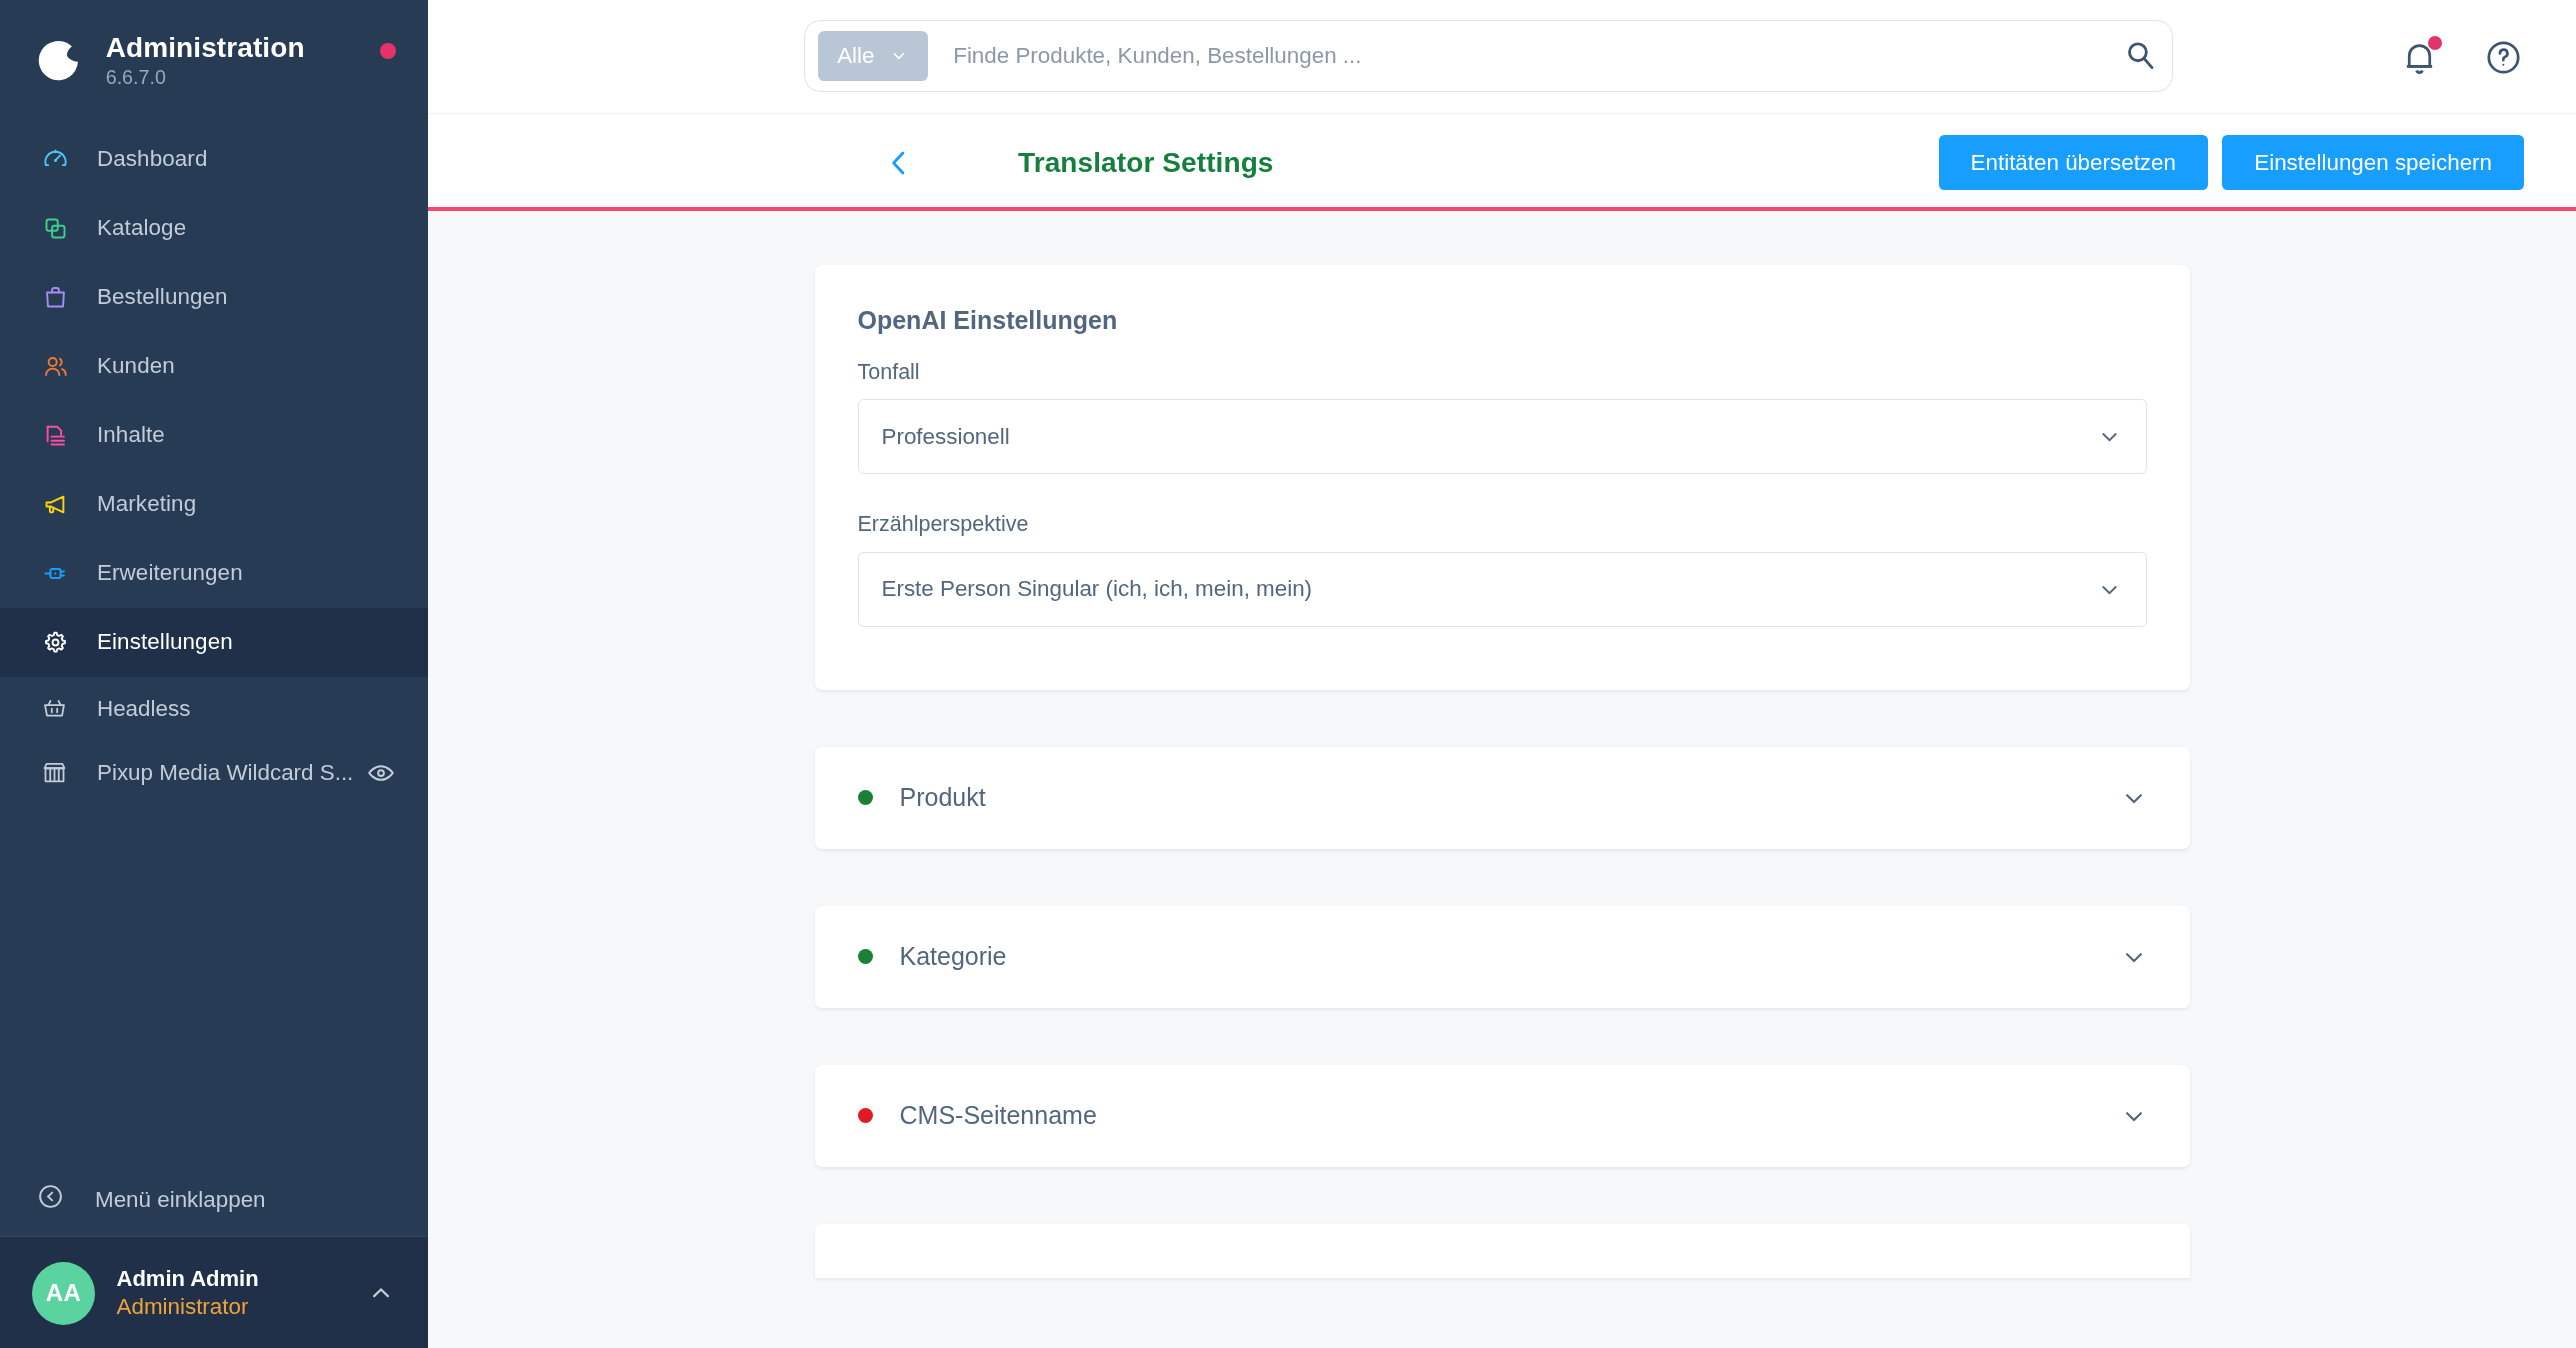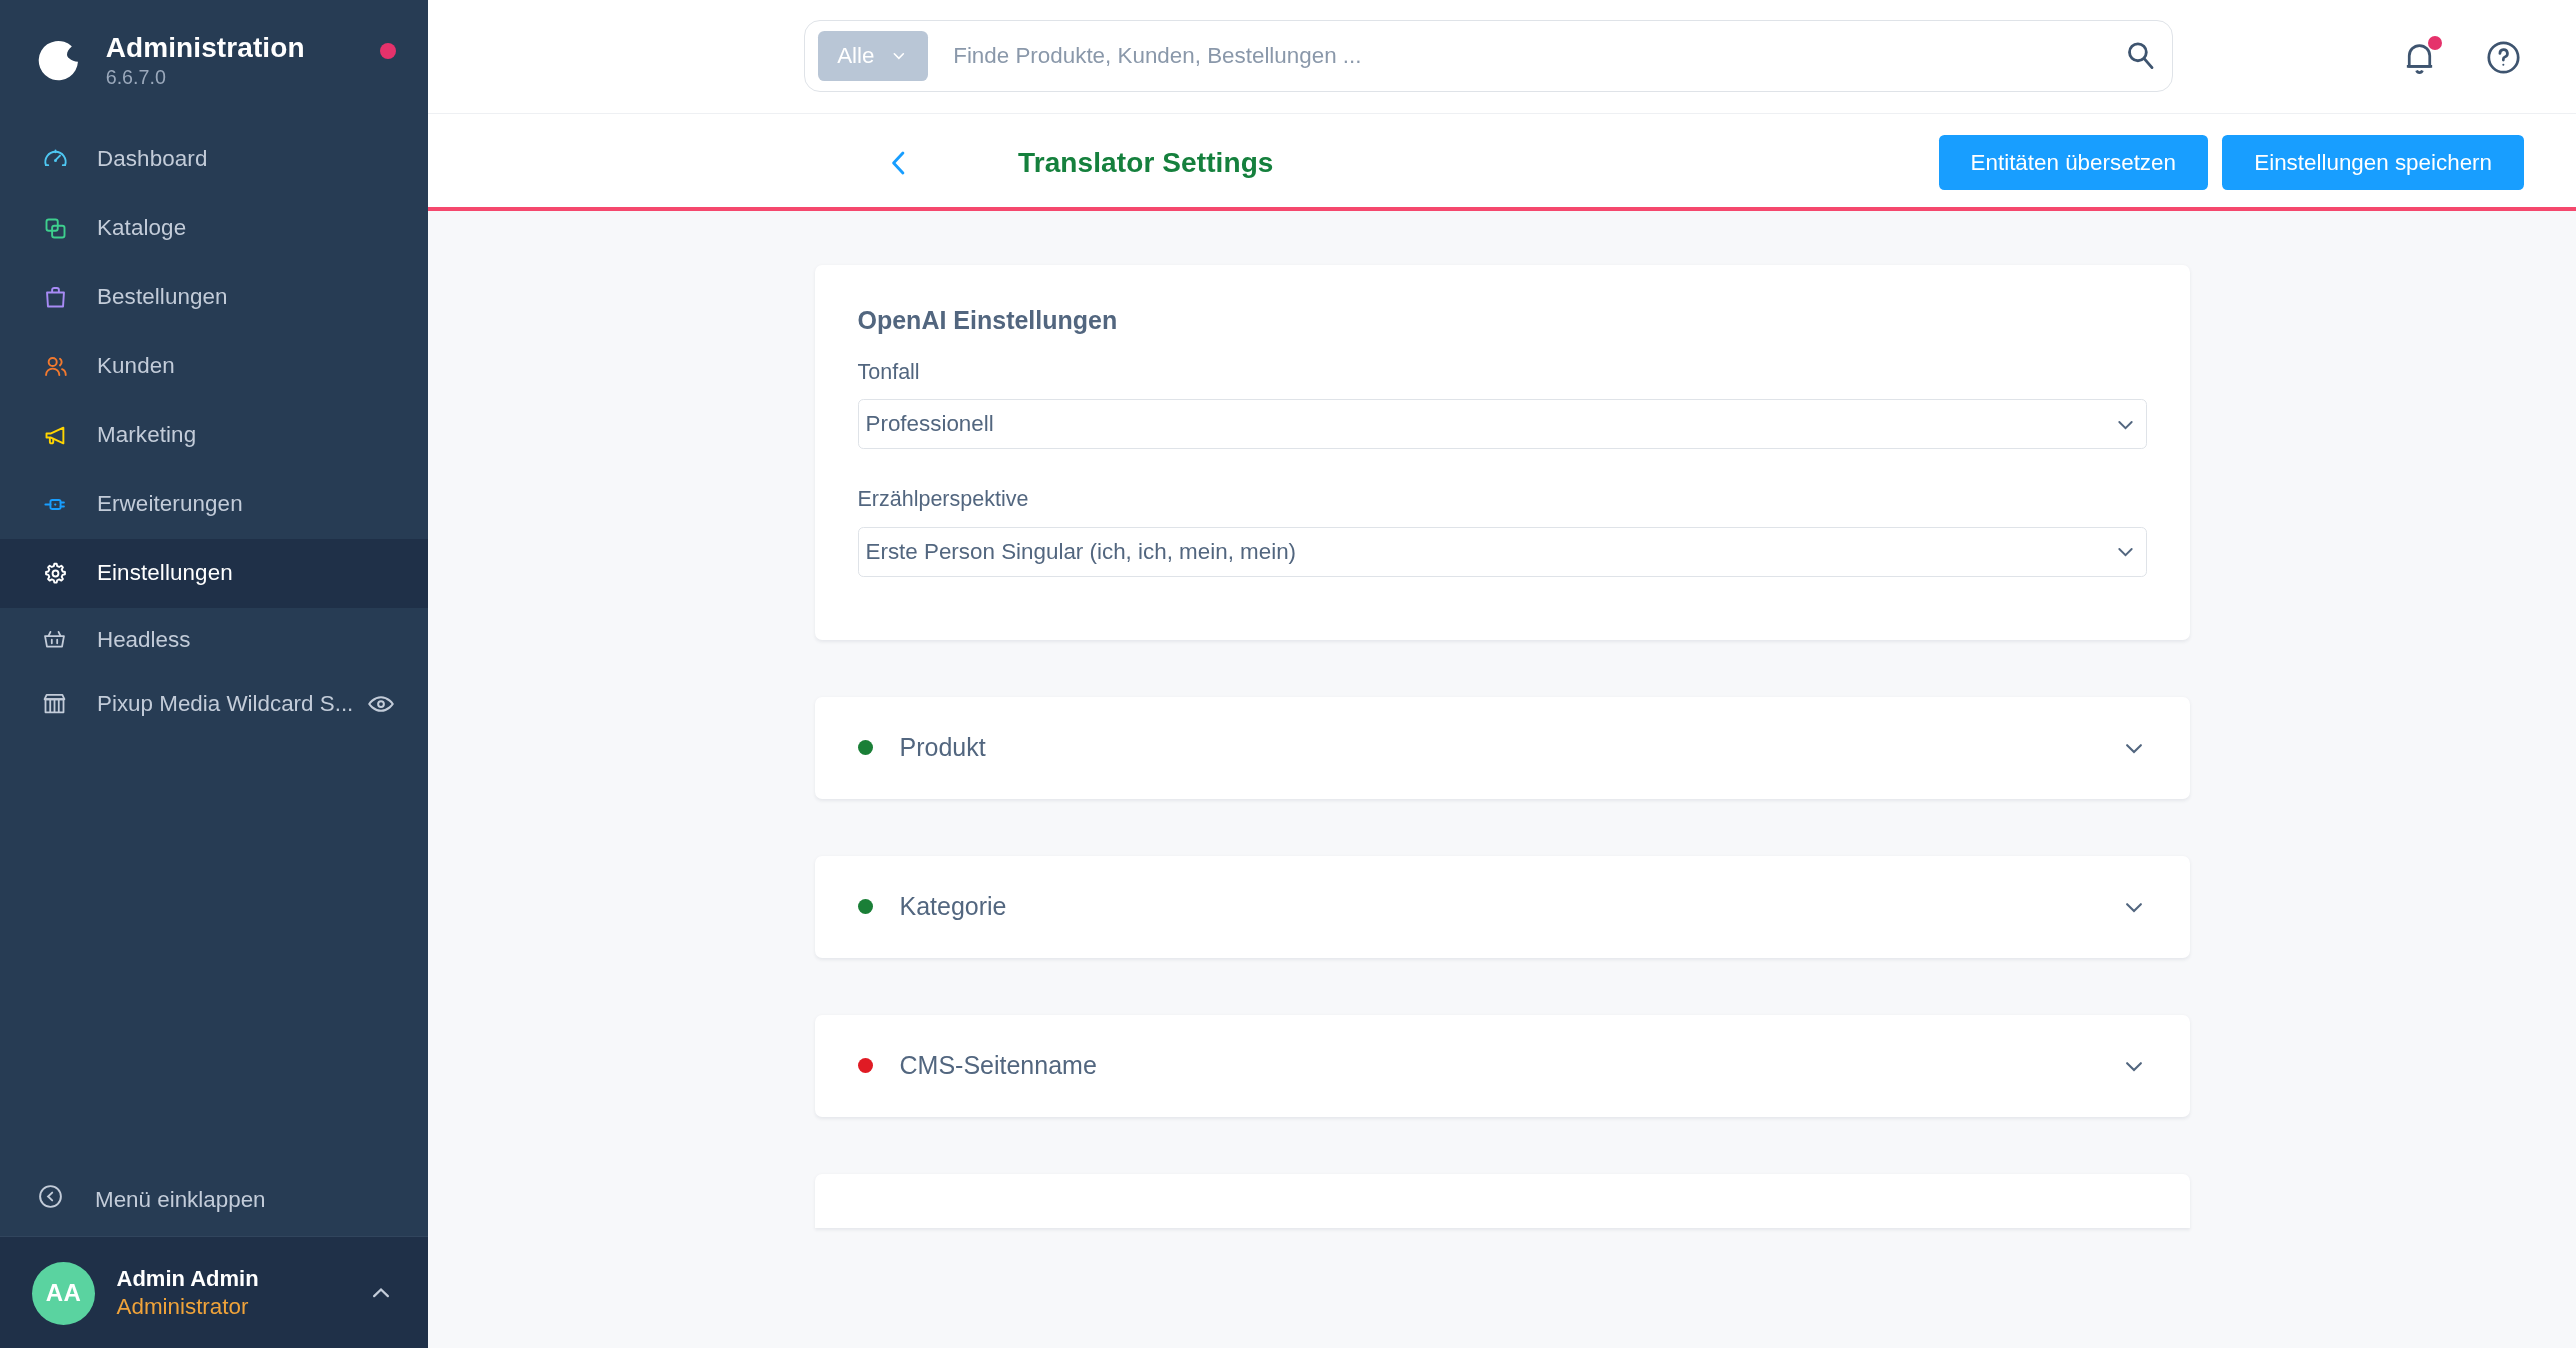--- a/index.html
+++ b/index.html
@@ -171,23 +171,23 @@
   .card-settings { padding: 41px 43px 54px 43px; }
   .card-title {
     font-size: 25px; color: #52667f; margin-bottom: 25px;
   }
   .field { margin-bottom: 9px; }
   .field + .field { margin-top: 38px; }
   .field-label {
     font-size: 21.5px; color: #52667f; margin-bottom: 14.3px; display: block;
   }
   .select-box {
-    position: relative; height: 50px;
+    position: relative; height: 75px;
     border: 0.9px solid #dfe3e8; border-radius: 5.4px; background: #ffffff;
-    display: flex; align-items: center; padding: 0 7px; cursor: pointer;
+    display: flex; align-items: center; padding: 0 23px; cursor: pointer;
   }
   .select-value { font-size: 22.4px; color: #52667f; flex: 1; }
   .select-caret { width: 27px; height: 27px; flex: 0 0 27px; }
 
   .accordion {
     width: 1375px; margin: 57px auto 0 auto;
     background: #ffffff; border-radius: 7.2px;
     box-shadow: 0 1.8px 3.6px rgba(26,44,69,.08);
     height: 102px;
     display: flex; align-items: center;
@@ -266,20 +266,30 @@
         <span class="nav-icon">
           <svg viewBox="0 0 24 24" width="27" height="27" fill="none" stroke="#f2792e" stroke-width="1.7" stroke-linecap="round">
             <circle cx="9.5" cy="8" r="3.6"></circle>
               <path d="M3.6 19.5c0-3.3 2.6-5.6 5.9-5.6s5.9 2.3 5.9 5.6"></path>
             <path d="M16 5.2a3.6 3.6 0 0 1 0 5.8M17.8 14.4c2 .8 3.3 2.7 3.3 5.1"></path>
           </svg>
         </span>
         <span class="nav-label">Kunden</span>
       </div>
 
+      <div class="nav-item">
+        <span class="nav-icon">
+          <svg viewBox="0 0 24 24" width="27" height="27" fill="none" stroke="#ff4ba0" stroke-width="1.7" stroke-linecap="round">
+            <path d="M5 4.2h8.5L17 7.6v4.2"></path>
+              <path d="M5 4.2v13"></path>
+              <path d="M8.5 13h11M8.5 16.6h11M8.5 20h11"></path>
+          </svg>
+        </span>
+        <span class="nav-label">Inhalte</span>
+      </div>
 
       <div class="nav-item">
         <span class="nav-icon">
           <svg viewBox="0 0 24 24" width="27" height="27" fill="none" stroke="#ffd500" stroke-width="1.7" stroke-linejoin="round">
             <path d="M4 10.2v3.6h4L19 19V5L8 10.2z"></path>
               <path d="M7 14v3.5a1.5 1.5 0 0 0 3 0V15"></path>
           </svg>
         </span>
         <span class="nav-label">Marketing</span>
       </div>

